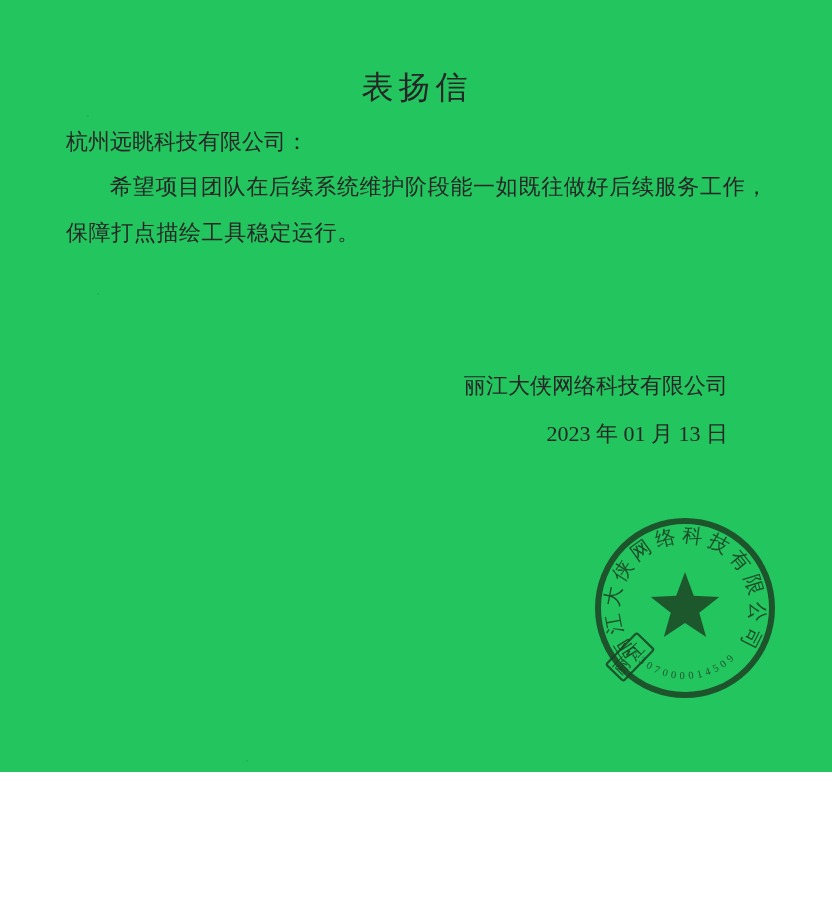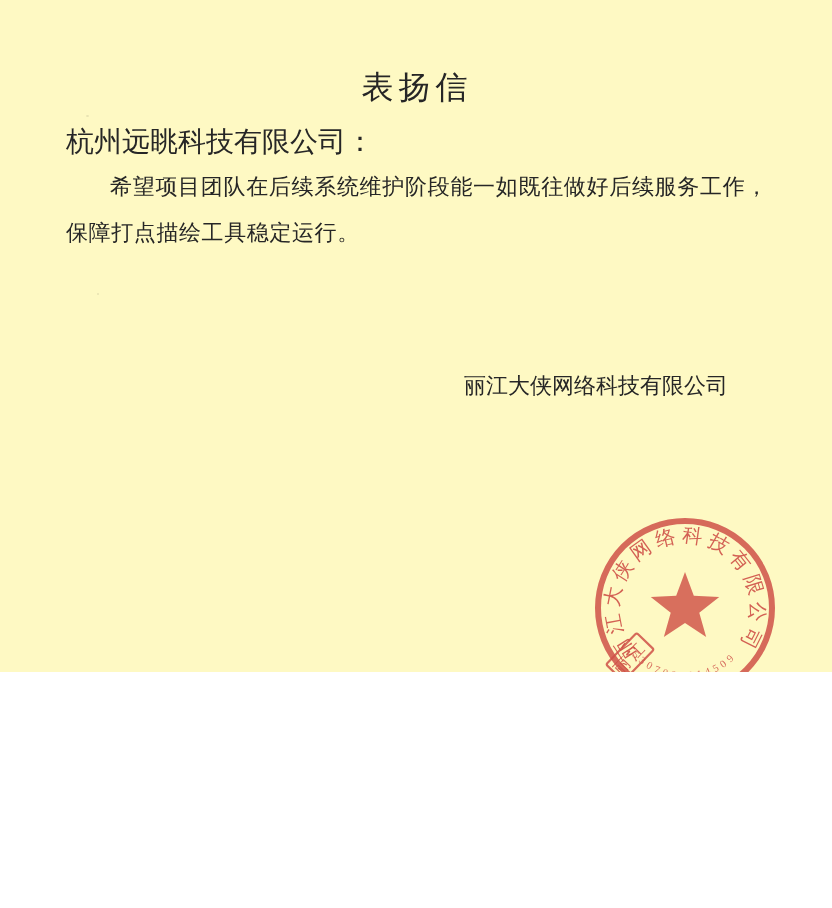--- a/index.html
+++ b/index.html
@@ -1,36 +1,36 @@
 <!DOCTYPE html>
 <html><head>
 <meta charset="utf-8">
 <style>
   html,body { margin:0; padding:0; background:#ffffff; }
   .page {
     position: relative;
     width: 832px;
-    height: 672px;
-    background: #fef9c3;
+    height: 772px;
+    background: #22c55e;
     font-family: "Liberation Serif", "DejaVu Serif", serif;
     color: #262626;
     overflow: hidden;
   }
   .content { padding: 64px 64px 0 66px; }
   .title {
     margin: 0;
     font-size: 32px;
     font-weight: 400;
     line-height: 46px;
     text-align: center;
     letter-spacing: 5px;
   }
   .salutation {
     margin-top: 9px;
-    font-size: 28px;
+    font-size: 22px;
     line-height: 45px;
   }
   .para {
     margin: 0;
     font-size: 22px;
     line-height: 45.5px;
     text-indent: 2em;
     text-align: justify;
     letter-spacing: 0.6px;
   }
@@ -62,20 +62,21 @@
 </head>
 <body>
 
 <div class="page">
   <div class="content">
     <h1 class="title">表扬信</h1>
     <div class="salutation">杭州远眺科技有限公司：</div>
     <p class="para">希望项目团队在后续系统维护阶段能一如既往做好后续服务工作，保障打点描绘工具稳定运行。</p>
     <div class="sig-block">
       <div class="signature">丽江大侠网络科技有限公司</div>
+      <div class="date">2023 年 01 月 13 日</div>
     </div>
   </div>
 
   <svg class="stamp" viewBox="0 0 182 182" xmlns="http://www.w3.org/2000/svg">
     <defs>
       <path id="nameArc" d="M 44.33 137.67 A 66 66 0 1 1 137.67 137.67" fill="none"></path>
       <path id="serialArc" d="M 36.61 136.64 A 71 71 0 0 0 145.39 136.64" fill="none"></path>
     </defs>
 
     <circle cx="91" cy="91" r="87" fill="none" stroke="#c93a46" stroke-width="6" stroke-opacity="0.85"></circle>

